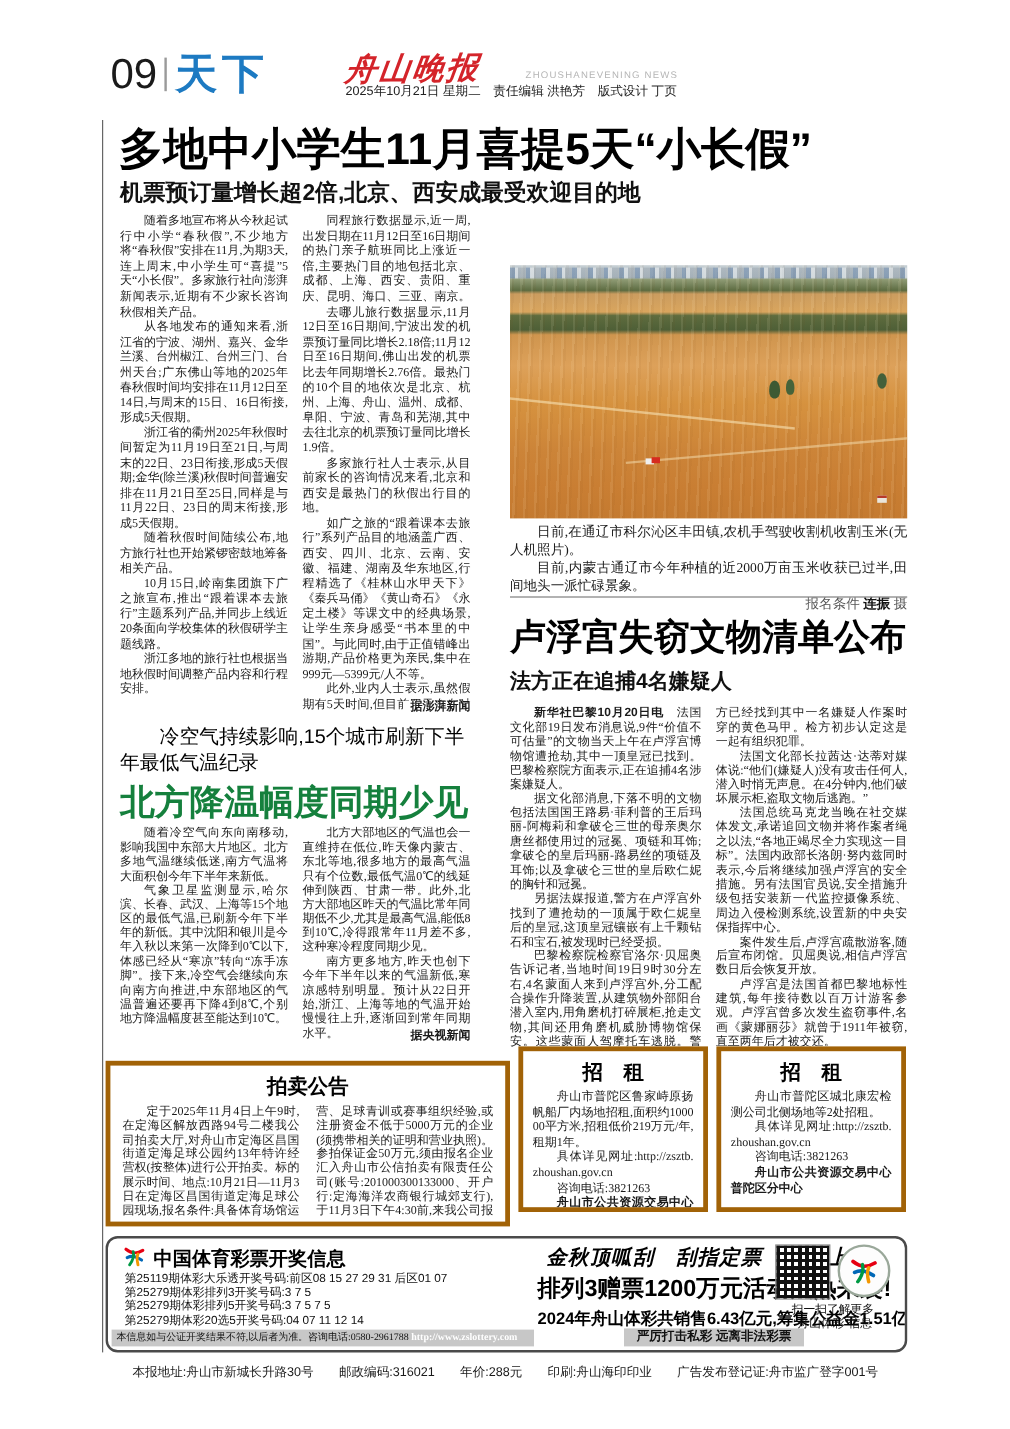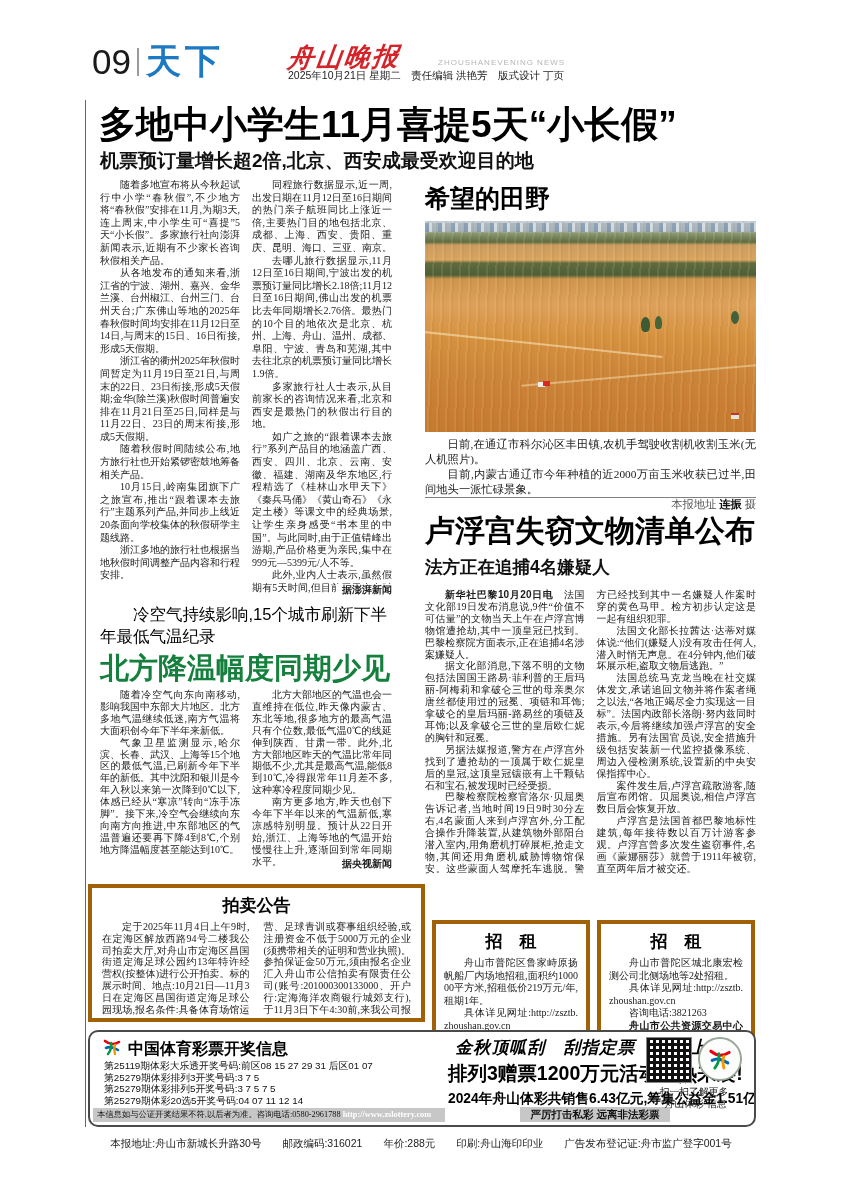--- a/index.html
+++ b/index.html
@@ -68,21 +68,21 @@
   .louvre-subhead  { left:425px; top:555px; font-family:"Liberation Sans",sans-serif; font-size:17.5px; color:#111; }
   .louvre-body { left:425px; top:589px; width:331px; height:288px; font-size:10px; line-height:11.9px; }
   .louvre-body b { font-family:"Liberation Sans",sans-serif; }
 
   
   .notice { border:4px solid #a16207; background:#fff; }
   .notice-title { text-align:center; font-family:"Liberation Sans",sans-serif; font-weight:700; font-size:17px; color:#000; margin:2px 0 4px; }
   .auction-box { left:88px; top:884px; width:337px; height:138px; padding:4px 10px; }
   .auction-body { column-count:2; column-gap:14px; column-fill:auto; height:106px; font-size:10px; line-height:11.8px; text-align:justify; overflow:hidden; }
   .auction-body p { text-indent:2em; }
-  .rent-box { top:920px; width:158px; height:138px; padding:4px 8px; overflow:hidden; }
+  .rent-box { top:872px; width:158px; height:138px; padding:4px 8px; overflow:hidden; }
   .rent1 { left:432px; } .rent2 { left:597px; }
   .rent-box p { font-size:10px; line-height:12.6px; text-indent:2em; text-align:justify; word-break:break-all; }
   .rent-sig { font-weight:700; }
 
   
   .lottery-box { left:88px; top:1030px; width:668px; height:97px; border:2px solid #4a4a4a; border-radius:10px; background:#fff; overflow:hidden; }
   .lot-title-row { position:absolute; left:12px; top:5px; display:flex; align-items:center; gap:6px; }
   .lot-title { font-family:"Liberation Sans",sans-serif; font-weight:900; font-size:16px; color:#000; }
   .lot-lines { position:absolute; left:14px; top:28px; width:330px; font-family:"Liberation Sans",sans-serif; font-size:9.8px; line-height:11.6px; color:#111; }
   .lot-disclaimer { position:absolute; left:3px; bottom:3px; width:352px; height:14px; background:#c7c7c7; font-size:8.3px; line-height:14px; padding:0 4px; white-space:nowrap; overflow:hidden; color:#111; }
@@ -137,35 +137,34 @@
   <div class="abs weather-kicker">冷空气持续影响,15个城市刷新下半年最低气温纪录</div>
   <h2 class="abs weather-headline">北方降温幅度同期少见</h2>
   <div class="abs body-cols weather-body">
     <p>随着冷空气向东向南移动,影响我国中东部大片地区。北方多地气温继续低迷,南方气温将大面积创今年下半年来新低。</p>
     <p>气象卫星监测显示,哈尔滨、长春、武汉、上海等15个地区的最低气温,已刷新今年下半年的新低。其中沈阳和银川是今年入秋以来第一次降到0℃以下,体感已经从“寒凉”转向“冻手冻脚”。接下来,冷空气会继续向东向南方向推进,中东部地区的气温普遍还要再下降4到8℃,个别地方降温幅度甚至能达到10℃。</p>
     <p>北方大部地区的气温也会一直维持在低位,昨天像内蒙古、东北等地,很多地方的最高气温只有个位数,最低气温0℃的线延伸到陕西、甘肃一带。此外,北方大部地区昨天的气温比常年同期低不少,尤其是最高气温,能低8到10℃,冷得跟常年11月差不多,这种寒冷程度同期少见。</p>
     <p>南方更多地方,昨天也创下今年下半年以来的气温新低,寒凉感特别明显。预计从22日开始,浙江、上海等地的气温开始慢慢往上升,逐渐回到常年同期水平。</p>
     <span class="abs src-badge weather-src">据央视新闻</span>
   </div>
 
-  <h2 class="abs field-headline">希望的田野</h2>
   <div class="abs photo">
     <div class="ph-town"></div>
     <div class="ph-path1"></div>
     <div class="ph-path2"></div>
     <div class="ph-tree-a"></div>
     <div class="ph-tree-b"></div>
     <div class="ph-harvester"></div>
     <div class="ph-house"></div>
   </div>
   <div class="abs caption">
     <p>日前,在通辽市科尔沁区丰田镇,农机手驾驶收割机收割玉米(无人机照片)。</p>
     <p>目前,内蒙古通辽市今年种植的近2000万亩玉米收获已过半,田间地头一派忙碌景象。</p>
     <div class="credit-line">
-      <span>本报地址</span>
+      <span>报名条件</span>
       <b>连振</b>
       <span>摄</span>
     </div>
   </div>
   <div class="abs h-rule"></div>
 
   <h2 class="abs louvre-headline">卢浮宫失窃文物清单公布</h2>
   <h3 class="abs louvre-subhead">法方正在追捕4名嫌疑人</h3>
   <div class="abs body-cols louvre-body">
     <p><b>新华社巴黎10月20日电</b><span>　法国文化部19日发布消息说,9件“价值不可估量”的文物当天上午在卢浮宫博物馆遭抢劫,其中一顶皇冠已找到。巴黎检察院方面表示,正在追捕4名涉案嫌疑人。</span></p>

